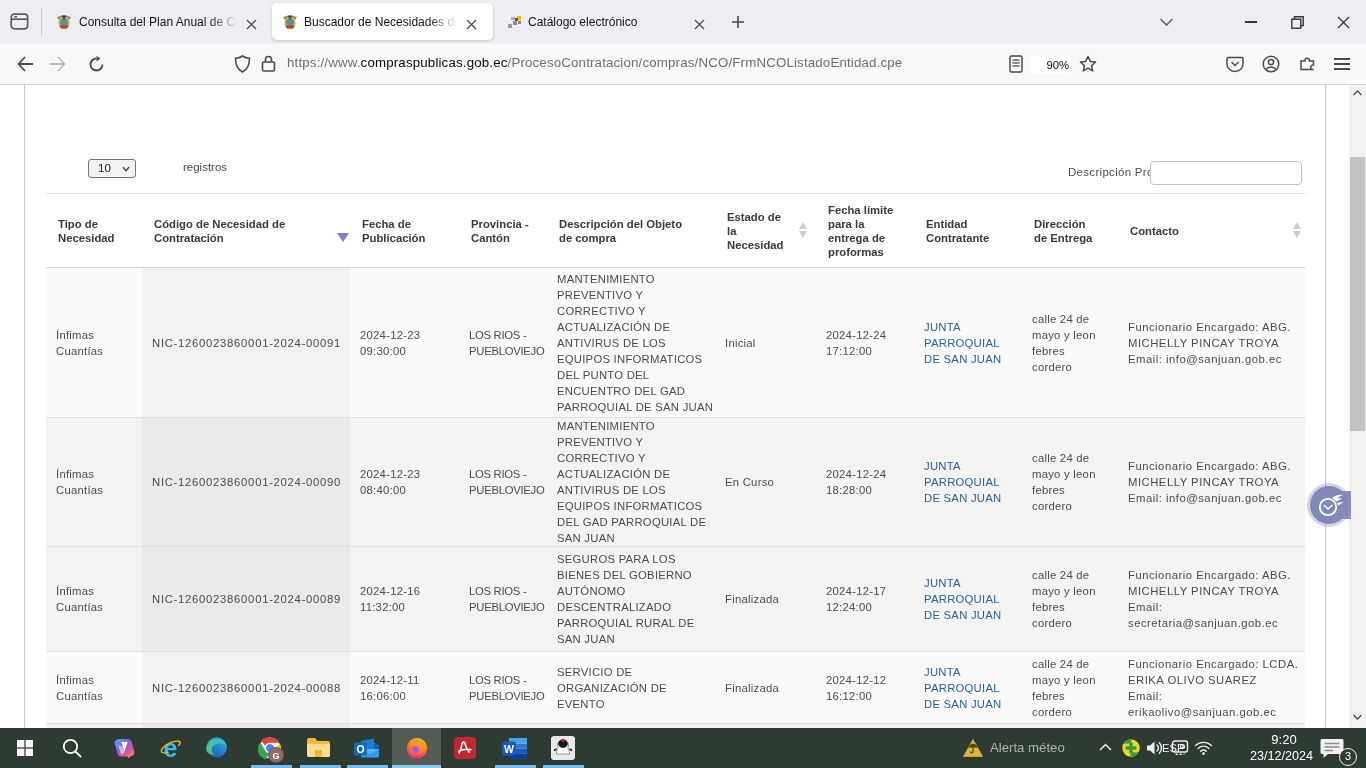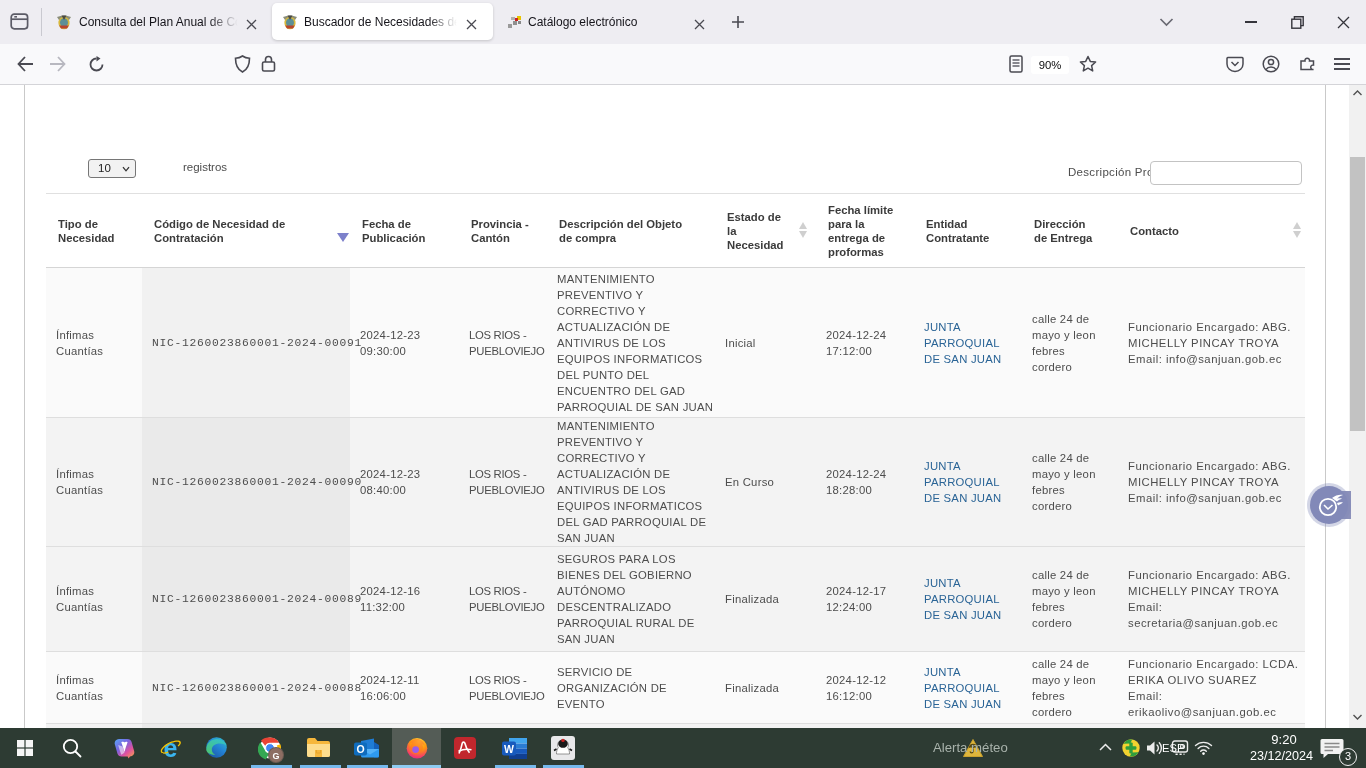--- a/index.html
+++ b/index.html
@@ -8,40 +8,40 @@
 .abs{position:absolute;}
 
 #tabbar{position:absolute;left:0;top:0;width:1366px;height:44px;background:#eeedf2;}
 #navbar{position:absolute;left:0;top:44px;width:1366px;height:41px;background:#f9f9fb;border-bottom:1px solid #d4d4d8;}
 .tabtitle{font-size:12px;color:#15141a;white-space:nowrap;overflow:hidden;}
 .fade1{-webkit-mask-image:linear-gradient(90deg,#000 80%,transparent 98%);mask-image:linear-gradient(90deg,#000 80%,transparent 98%);}
 #activetab{position:absolute;left:272px;top:3px;width:221px;height:37px;background:#fff;border-radius:5px;box-shadow:0 1px 3px rgba(0,0,0,.18);}
 #urlbar{position:absolute;left:226px;top:47px;width:878px;height:35px;background:#f0f0f4;border-radius:5px;}
 .urltxt{font-size:13.3px;letter-spacing:0.16px;color:#6f6f78;white-space:nowrap;}
 .urltxt b{color:#0c0c0d;font-weight:400;}
-#zoompill{position:absolute;left:1031px;top:56px;width:38px;height:18px;background:#fff;border-radius:3px;font-size:11.3px;color:#0c0c0d;text-align:center;line-height:18px;}
+#zoompill{position:absolute;left:1031px;top:56px;width:38px;height:18px;background:#fff;border-radius:3px;font-size:11.3px;color:#0c0c0d;text-align:right;line-height:18px;}
 
 #page{position:absolute;left:0;top:85px;width:1366px;height:643px;background:#fff;overflow:hidden;}
 #lborder{position:absolute;left:24px;top:0;width:1px;height:643px;background:#c9c9c9;}
 #rborder{position:absolute;left:1325px;top:0;width:1px;height:643px;background:#c9c9c9;}
 #infobox{position:absolute;left:46px;top:23px;width:1257px;height:35px;background:#d9edf7;border:1px solid #cbe6f2;border-radius:1px;color:#31708f;font-size:11.5px;letter-spacing:0.44px;line-height:33px;padding-left:19px;}
 #infobox b{font-weight:700;}
 .ctl{font-size:11.5px;color:#4d4d4d;margin-left:42px;}
 #selbox{position:absolute;left:88px;top:74px;width:48px;height:19px;border:1px solid #767676;border-radius:3px;background:#f2f2f2;font-size:11.5px;color:#222;padding-left:9px;line-height:17px;}
 #descinput{position:absolute;left:1150px;top:76px;width:152px;height:24px;border:1px solid #c3c3c3;border-radius:4px;background:#fff;}
 
 table{border-collapse:collapse;table-layout:fixed;}
 #tbl{position:absolute;left:46px;top:108px;width:1259px;border-top:1px solid #e0e0e0;font-size:11.3px;color:#4d4d4d;}
 #tbl th{font-weight:700;color:#3b3b3b;text-align:left;vertical-align:middle;padding:0 12px;line-height:14px;position:relative;}
 #tbl td{vertical-align:middle;padding:0 10px;line-height:16px;white-space:nowrap;overflow:visible;letter-spacing:0.25px;}
 #tbl tr{border-bottom:1px solid #dedede;}
 #tbl thead tr{height:74px;border-bottom:1px solid #d5d5d5;}
 tr.r1{height:150px;}tr.r2{height:123px;}tr.r3{height:105px;}tr.r4{height:72px;}tr.r5{height:40px;}
 tr.odd{background:#fafafa;}tr.odd td.s1{background:#f1f1f1;}
-#tbl td.s1{letter-spacing:0.72px;font-family:Liberation Mono, monospace;}
+#tbl td.s1{letter-spacing:0.72px;}
 #tbl td.ct{letter-spacing:0.5px;}
 #tbl td.pv{letter-spacing:-0.28px;}
 tr.even{background:#f3f3f3;}tr.even td.s1{background:#eaeaea;}
 #tbl a{color:#2a6496;text-decoration:none;text-align:center;}
 .sortdesc{position:absolute;right:1px;top:39px;width:0;height:0;border-left:6px solid transparent;border-right:6px solid transparent;border-top:9.5px solid #7d81cb;}
 .sortboth{position:absolute;right:4px;top:28px;width:0;height:0;}
 .sortboth:before{content:"";position:absolute;left:0;top:0;border-left:4px solid transparent;border-right:4px solid transparent;border-bottom:7px solid #cfcfcf;}
 .sortboth:after{content:"";position:absolute;left:0;top:9px;border-left:4px solid transparent;border-right:4px solid transparent;border-top:7px solid #cfcfcf;}
 
 #sbar{position:absolute;left:1349px;top:0;width:17px;height:643px;background:#f1f1f1;}
@@ -126,20 +126,21 @@
         <path d="M8.5 0 L12.5 2.5 L8.5 5.4 Z" fill="#4a4a52"></path>
       </svg>
   <div id="urlbar"></div>
   <svg class="abs" style="left:234px;top:55px;margin-top:-44px" width="17" height="18" viewBox="0 0 17 18">
         <path d="M8.5 1 C10.5 2.5 13 3.2 15.5 3.2 C15.5 10 13.5 14.5 8.5 17 C3.5 14.5 1.5 10 1.5 3.2 C4 3.2 6.5 2.5 8.5 1 Z" fill="none" stroke="#4a4a52" stroke-width="1.6"></path>
       </svg>
   <svg class="abs" style="left:261px;top:11px" width="15" height="17" viewBox="0 0 15 17">
         <rect x="1.5" y="7" width="12" height="9" rx="1.5" fill="none" stroke="#4a4a52" stroke-width="1.6"></rect>
         <path d="M4.5 7 V4.5 A3 3 0 0 1 10.5 4.5 V7" fill="none" stroke="#4a4a52" stroke-width="1.6"></path>
       </svg>
+  <div class="urltxt abs" style="left:287px;top:54.5px;margin-top:-44px">https://www.<b>compraspublicas.gob.ec</b>/ProcesoContratacion/compras/NCO/FrmNCOListadoEntidad.cpe</div>
   <svg class="abs" style="left:1009px;top:11px" width="14" height="18" viewBox="0 0 14 18">
         <rect x="1" y="1" width="12" height="16" rx="1.5" fill="none" stroke="#4a4a52" stroke-width="1.5"></rect>
         <line x1="3.5" y1="5" x2="10.5" y2="5" stroke="#4a4a52" stroke-width="1.3"></line>
         <line x1="3.5" y1="8" x2="10.5" y2="8" stroke="#4a4a52" stroke-width="1.3"></line>
         <line x1="3.5" y1="11" x2="10.5" y2="11" stroke="#4a4a52" stroke-width="1.3"></line>
       </svg>
   <div id="zoompill" style="top:12px">90%</div>
   <svg class="abs" style="left:1079px;top:11px" width="18" height="18" viewBox="0 0 18 18">
         <path d="M9 1.5 L11.3 6.4 L16.6 7 L12.6 10.6 L13.7 15.9 L9 13.2 L4.3 15.9 L5.4 10.6 L1.4 7 L6.7 6.4 Z" fill="none" stroke="#4a4a52" stroke-width="1.5" stroke-linejoin="round"></path>
       </svg>
@@ -400,21 +401,21 @@
   <div class="tbul" style="left:347px;width:41px"></div>
   <div class="tbul" style="left:392px;width:49px;background:#8ecbf2"></div>
   <div class="tbul" style="left:495px;width:41px"></div>
   <div class="tbul" style="left:543px;width:41px"></div>
 
   <svg class="trayic" style="left:963px;top:11px" width="20" height="18" viewBox="0 0 20 18">
         <path d="M10 0.5 L19.5 17.5 H0.5 Z" fill="#dfb63c" stroke="#c9a22e" stroke-width="1"></path>
         <path d="M10 4.8 a4.4 4.4 0 0 0 -4.4 4.4 c1.5-.9 2.9-.9 4.4 0 c1.5-.9 2.9-.9 4.4 0 A4.4 4.4 0 0 0 10 4.8 Z" fill="#584a16"></path>
         <path d="M10 9.5 v3 a1.4 1.4 0 0 1 -2.8 0" fill="none" stroke="#584a16" stroke-width="1.3"></path>
       </svg>
-  <div class="trayic" style="left:933px;top:12px;font-size:13.2px;color:#a9b3ac">Alerta méteo</div>
+  <div class="trayic" style="left:990px;top:12px;font-size:13.2px;color:#a9b3ac">Alerta méteo</div>
   <svg class="trayic" style="left:1099px;top:15px" width="13" height="8" viewBox="0 0 13 8">
         <path d="M1 7 L6.5 1.5 L12 7" fill="none" stroke="#ececec" stroke-width="1.5"></path>
       </svg>
   <svg class="trayic" style="left:1122px;top:11px" width="18" height="18" viewBox="0 0 18 18">
         <circle cx="9" cy="9" r="8.7" fill="#f2d230"></circle>
         <path d="M1.6 4.8 a8.7 8.7 0 0 1 8.6 -4.3 l-1.9 3.9 Z M16.4 13.2 a8.7 8.7 0 0 1 -8.6 4.3 l1.9-3.9 Z" fill="#2e9e3e"></path>
         <rect x="7.3" y="3.6" width="3.4" height="10.8" rx="1" fill="#2e9e3e"></rect>
         <rect x="3.6" y="7.3" width="10.8" height="3.4" rx="1" fill="#2e9e3e"></rect>
       </svg>
   <svg class="trayic" style="left:1146px;top:12px" width="18" height="16" viewBox="0 0 18 16">

